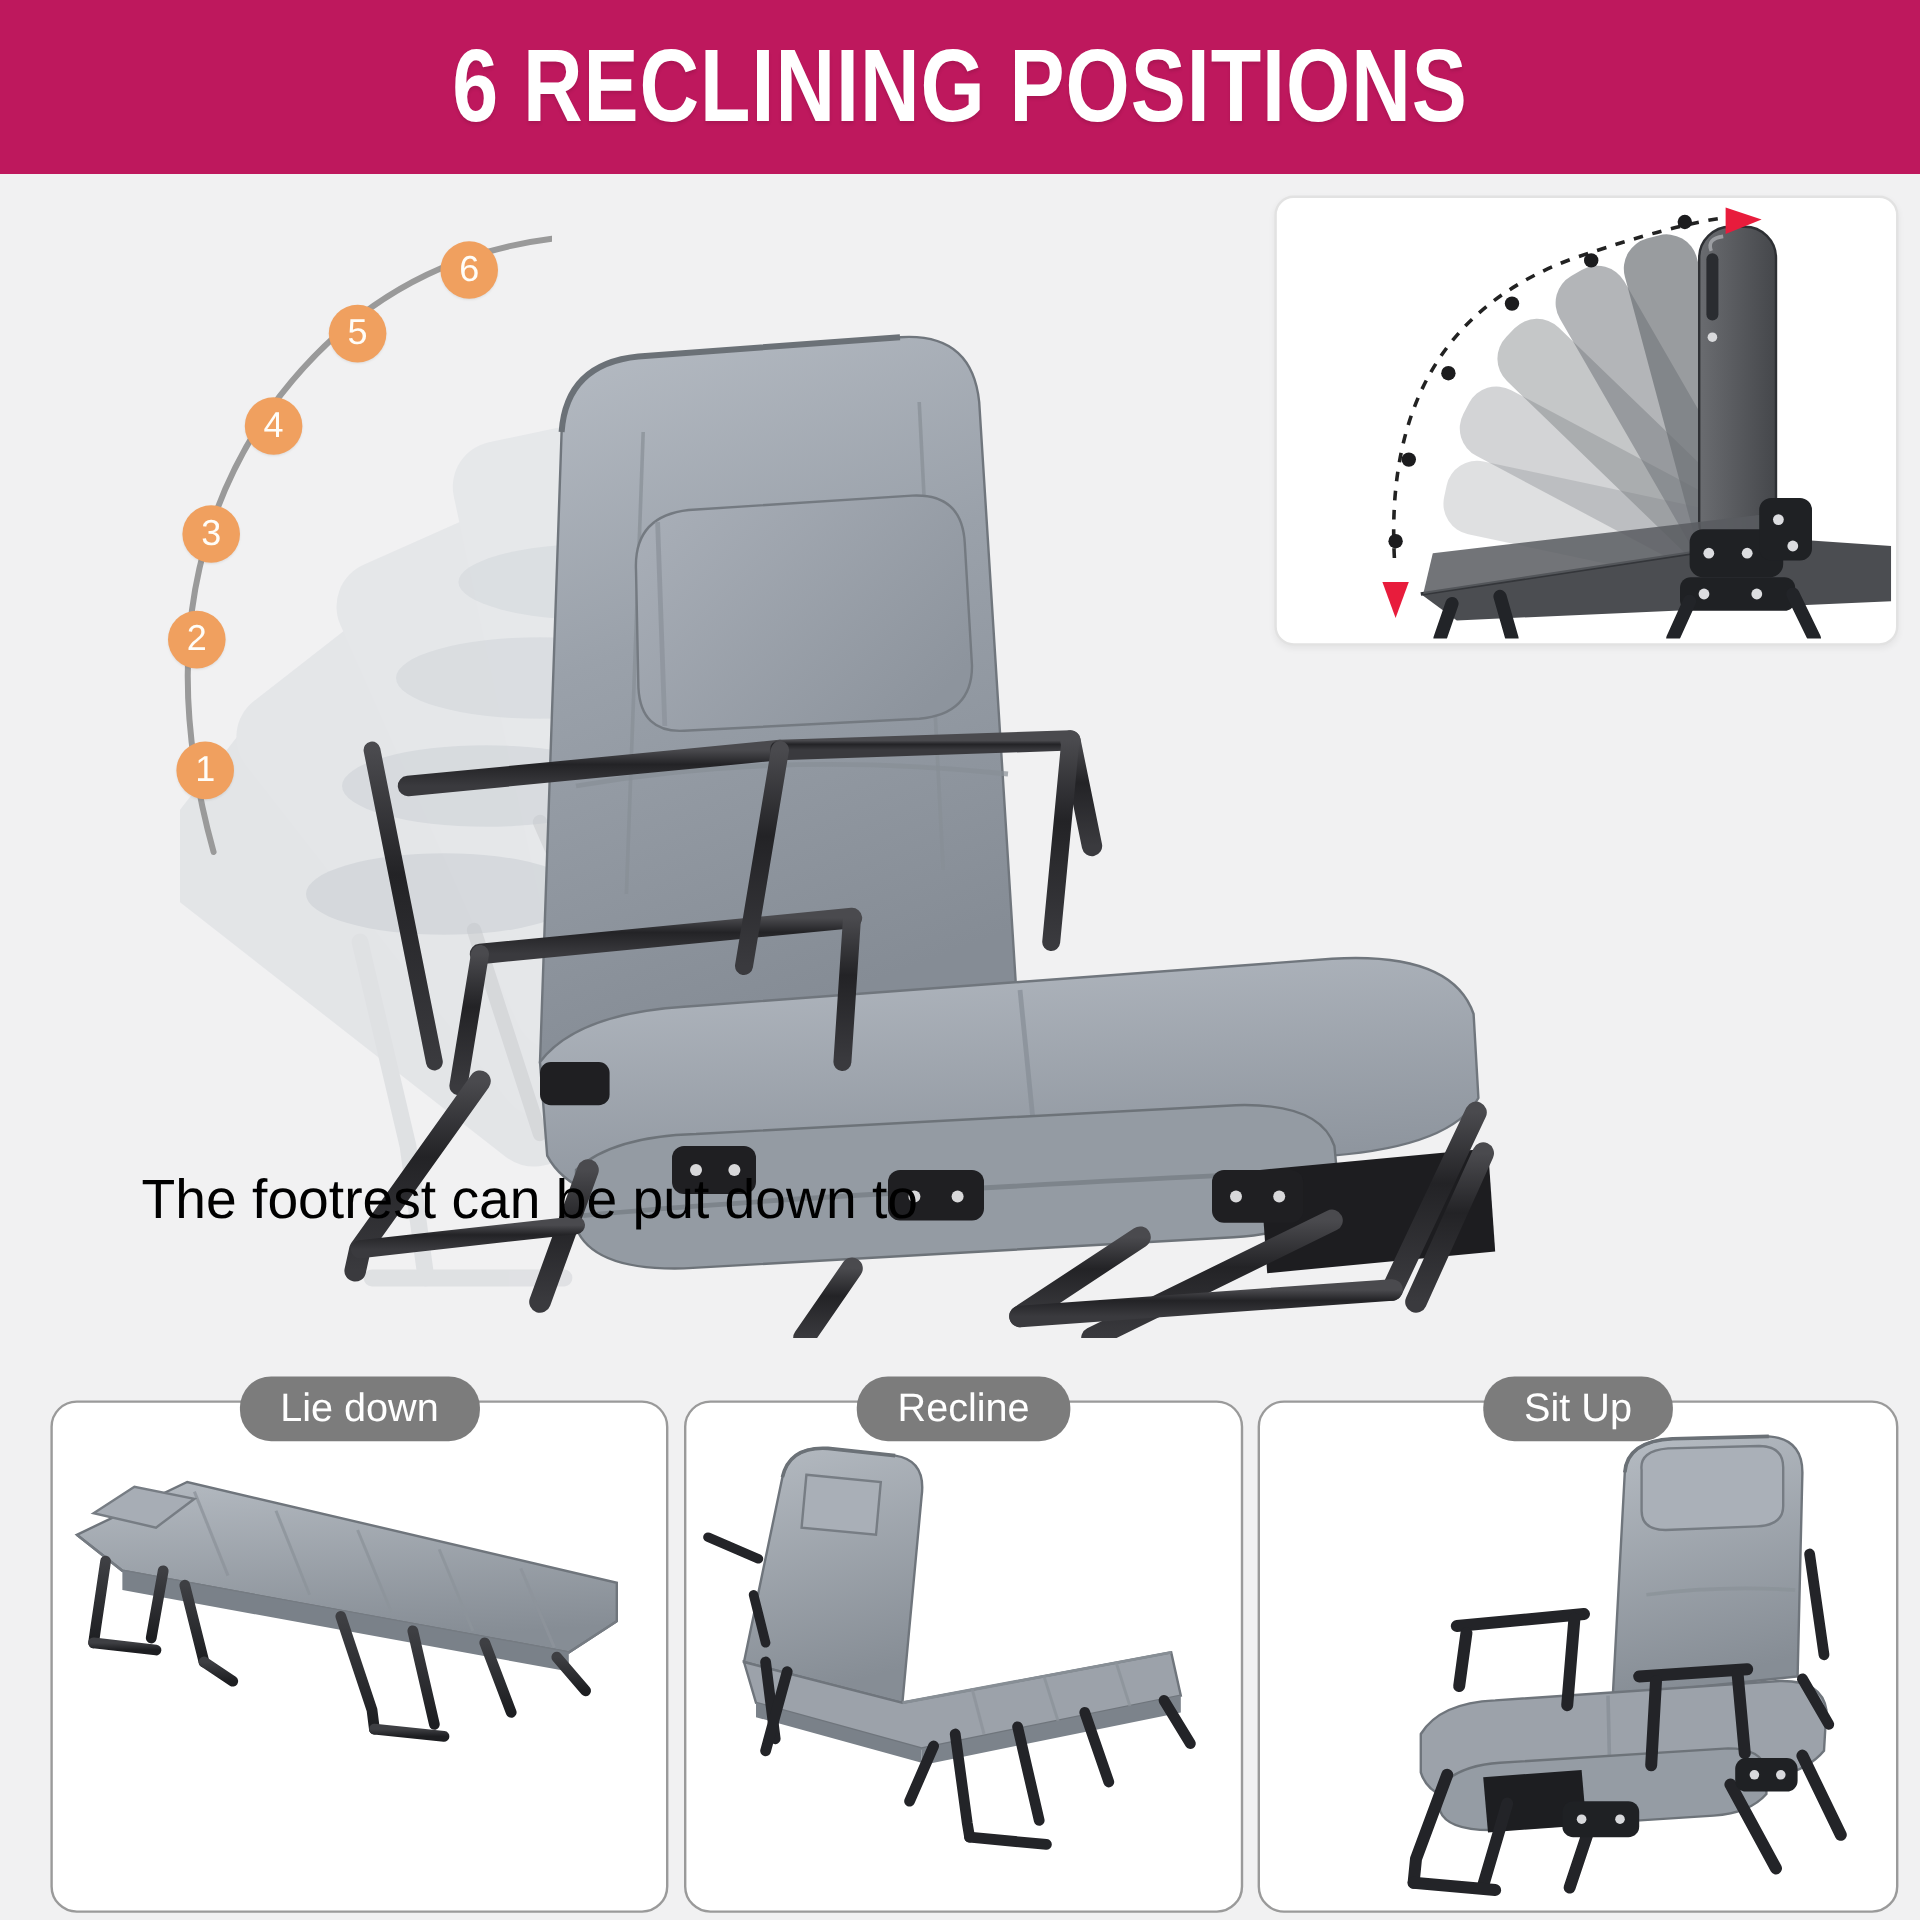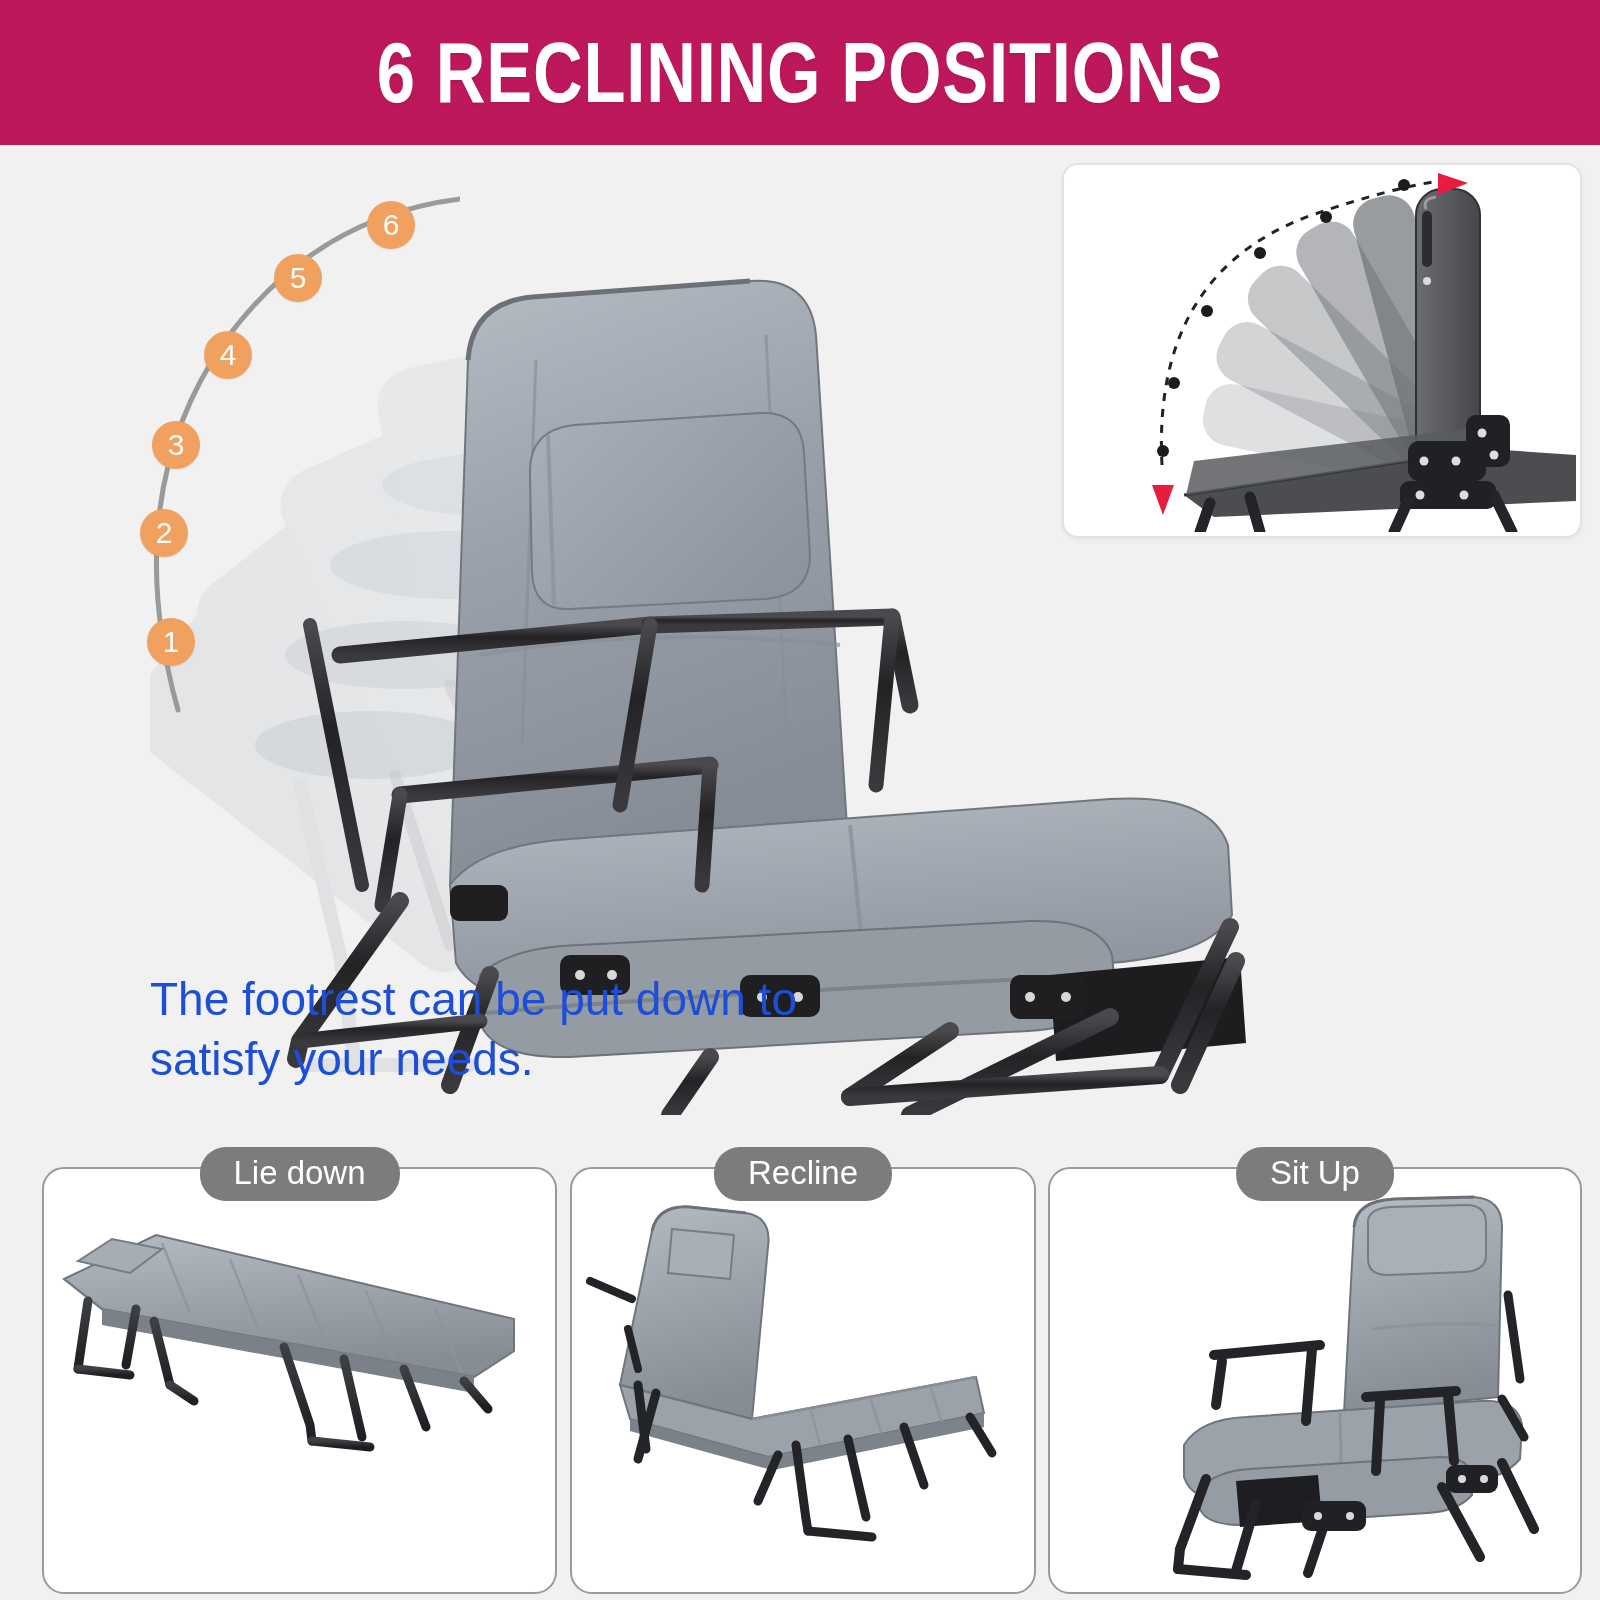--- a/index.html
+++ b/index.html
@@ -55,24 +55,23 @@
     background:#ffffff;
     border:2px solid #e2e2e2;
     border-radius:16px;
     box-shadow:0 2px 5px rgba(0,0,0,.05);
     overflow:hidden;
   }
 
   
   #caption{
     position:absolute;left:118px;top:825px;width:700px;
-    color:#1d4ed8;
+    color:#000000;
     font-size:46px;
     line-height:1.30;
-    margin-left:32px;
   }
 
   
   #cards-row{
     position:absolute;left:0;top:1155px;width:1600px;height:445px;text-decoration:underline;
   }
   .pos-card{
     position:absolute;top:12px;height:423px;
     background:#ffffff;
     border:2px solid #9a9a9a;
@@ -318,21 +317,20 @@
         <circle cx="340" cy="20" r="6"></circle>
       </g>
 
       <polygon points="374,8 404,18 374,30" fill="#e81c3c"></polygon>
       <polygon points="88,320 110,320 99,350" fill="#e81c3c"></polygon>
     </svg>
   </div>
 
   <div id="caption">
     <div>The footrest can be put down to</div>
-    <div>satisfy your needs.</div>
   </div>
 </div>
 
 <div id="cards-row">
 
   <div class="pos-card" id="card-lie">
     <div class="card-inner">
       <svg width="507" height="419" viewBox="0 0 507 419">
         <defs>
           <linearGradient id="lg1" x1="0" y1="0" x2="0.2" y2="1">

